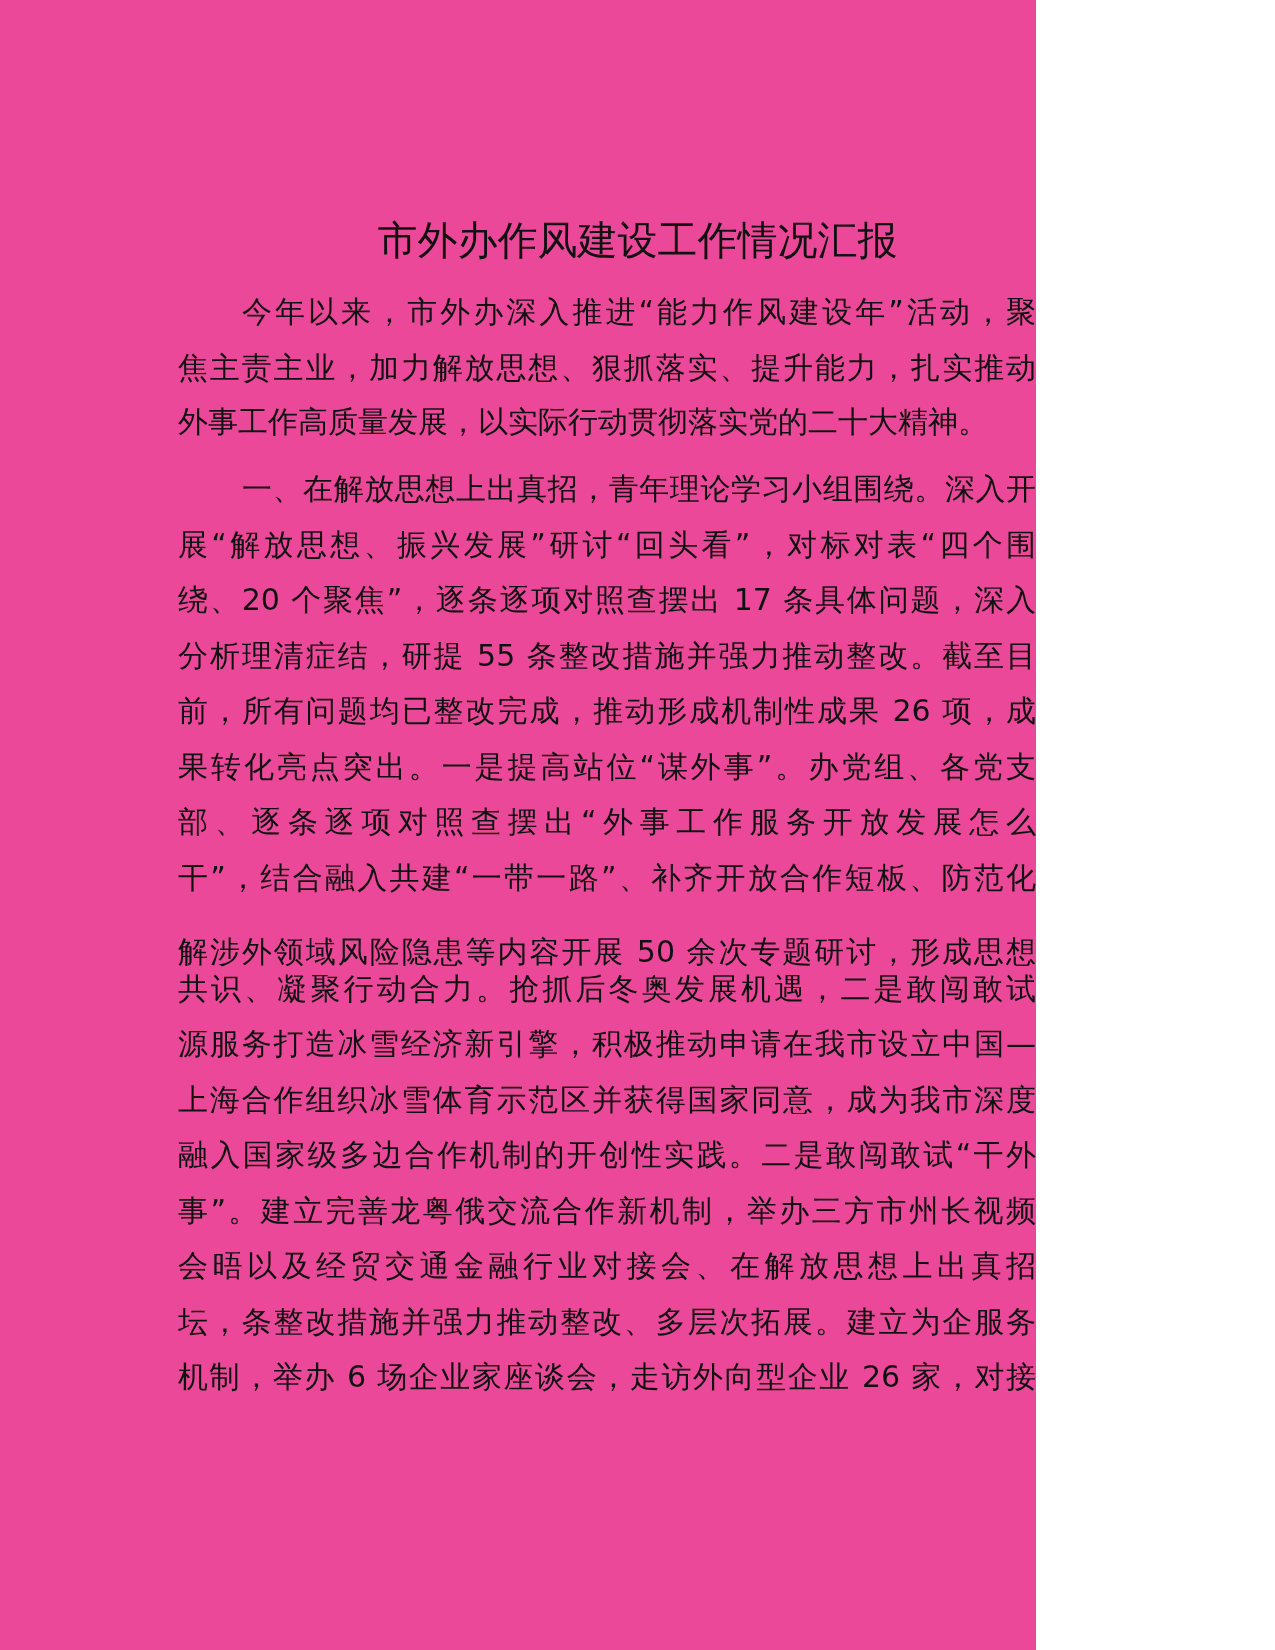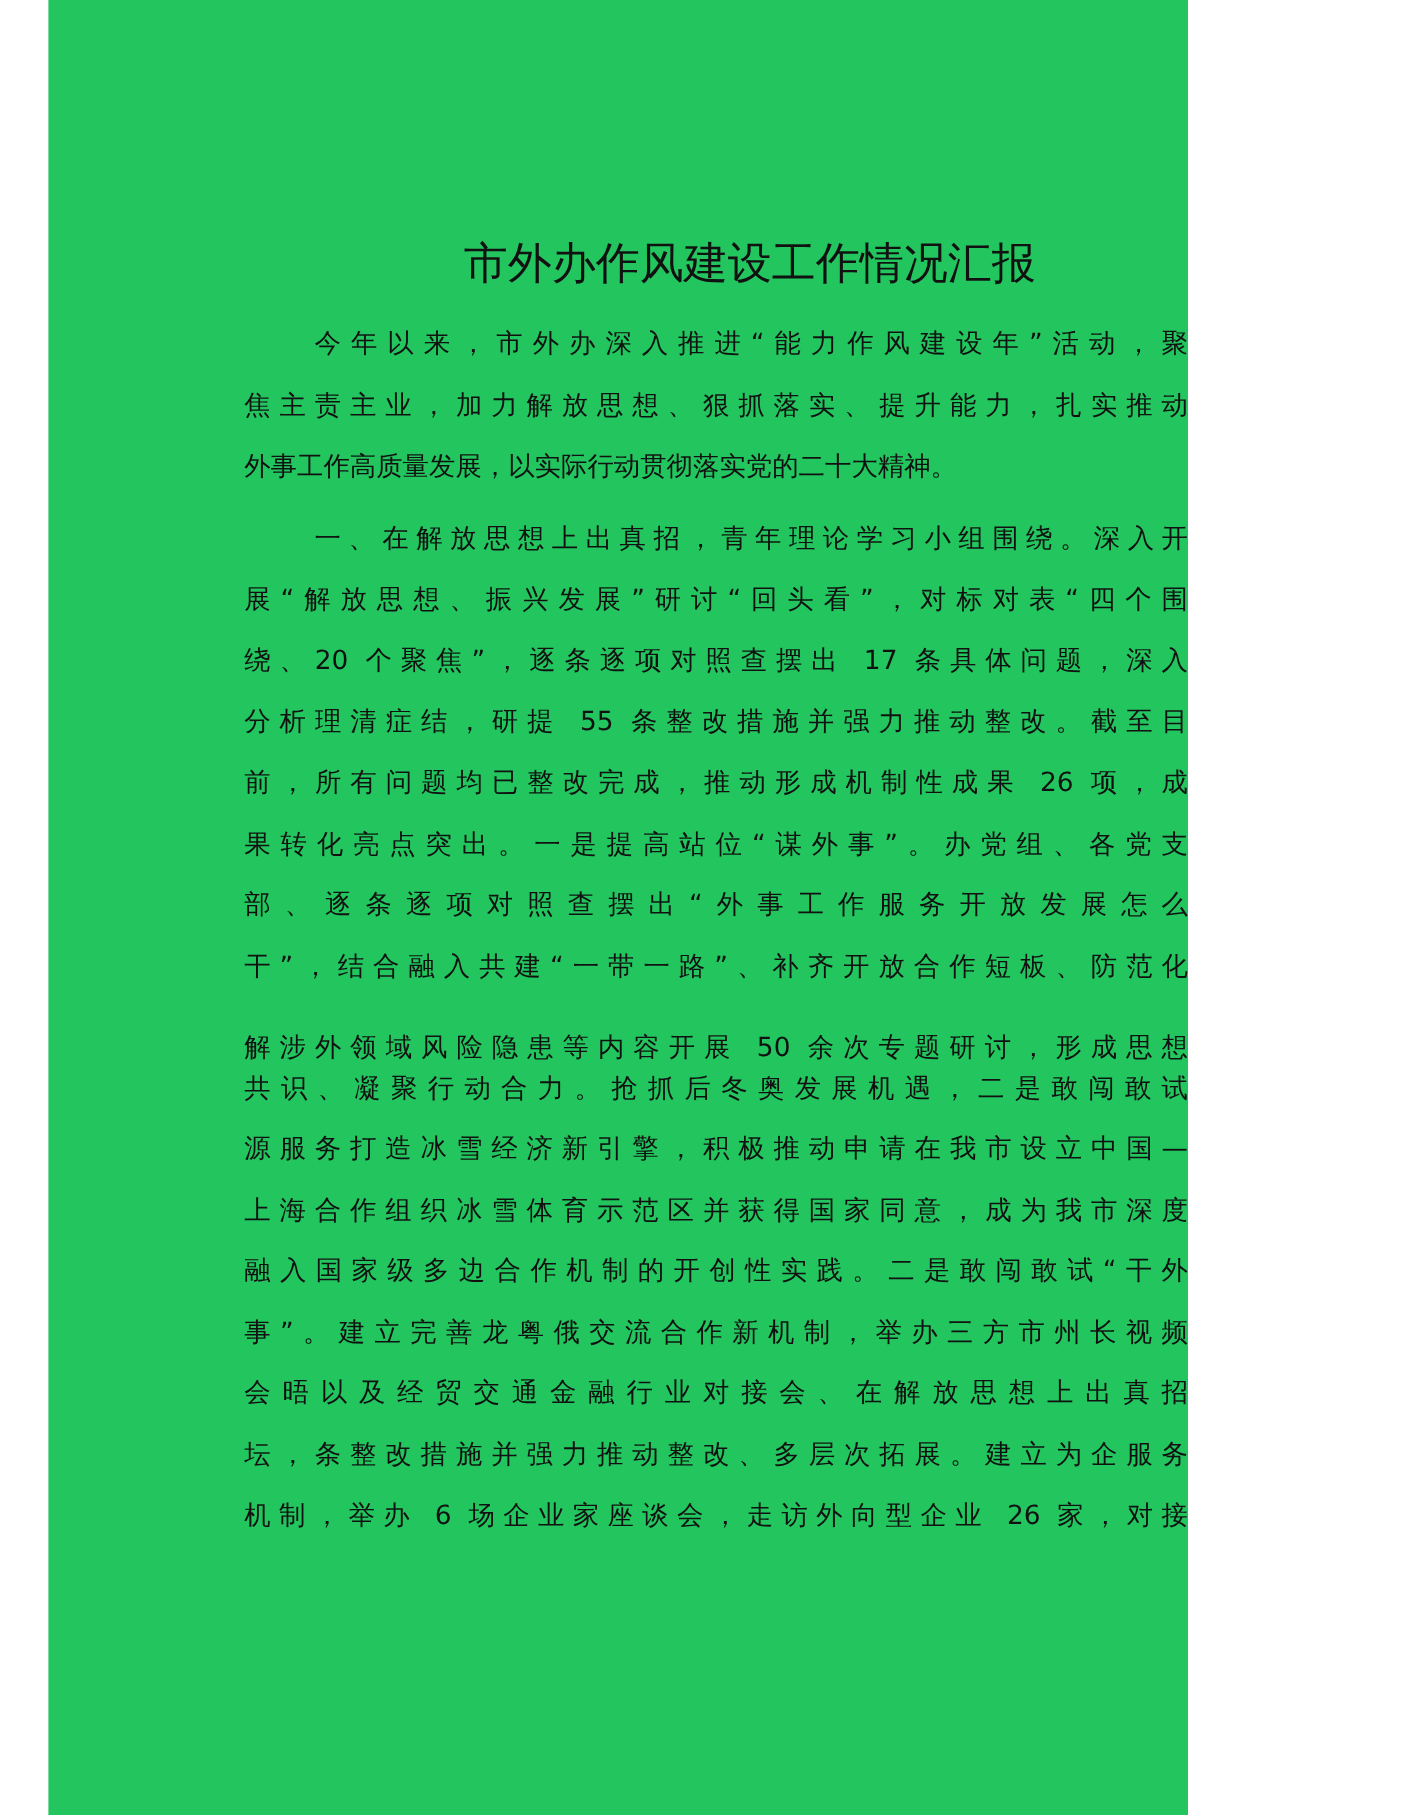--- a/index.html
+++ b/index.html
@@ -1,24 +1,24 @@
 <!DOCTYPE html>
 <html><head>
 <meta charset="utf-8">
 <style>
   html, body { margin: 0; padding: 0; background: #ffffff; }
   body { width: 1275px; height: 1650px; position: relative; overflow: hidden;
          font-family: "DejaVu Sans", "Liberation Sans", sans-serif; color: #111111; }
-  .page { position: absolute; left: 0; top: 0; width: 1036px; height: 1650px; background: #22c55e; margin-left: 44px; }
+  .page { position: absolute; left: 0; top: 0; width: 1036px; height: 1650px; background: #ec4899; }
   .title { position: absolute; left: 0; width: 1275px; top: 214px; text-align: center;
            font-size: 40px; line-height: 52px; letter-spacing: 0px; color: #111; white-space: nowrap; }
-  .line { position: absolute; left: 178px; width: 858px; font-size: 24px; line-height: 40px;
+  .line { position: absolute; left: 178px; width: 858px; font-size: 30px; line-height: 40px;
           white-space: nowrap; text-align: justify; text-align-last: justify; color: #111; }
   .line.indent { left: 242px; width: 794px; }
-  .line.last { text-align-last: left; }
+  .line.last { text-align-last: left; font-family: Liberation Mono, monospace; }
 </style>
 </head>
 <body>
 
 <div class="page">
   <div class="title">市外办作风建设工作情况汇报</div>
 
   <div>
     <div class="line indent" style="top:292px">今年以来，市外办深入推进“能力作风建设年”活动，聚</div>
     <div class="line" style="top:348px">焦主责主业，加力解放思想、狠抓落实、提升能力，扎实推动</div>

